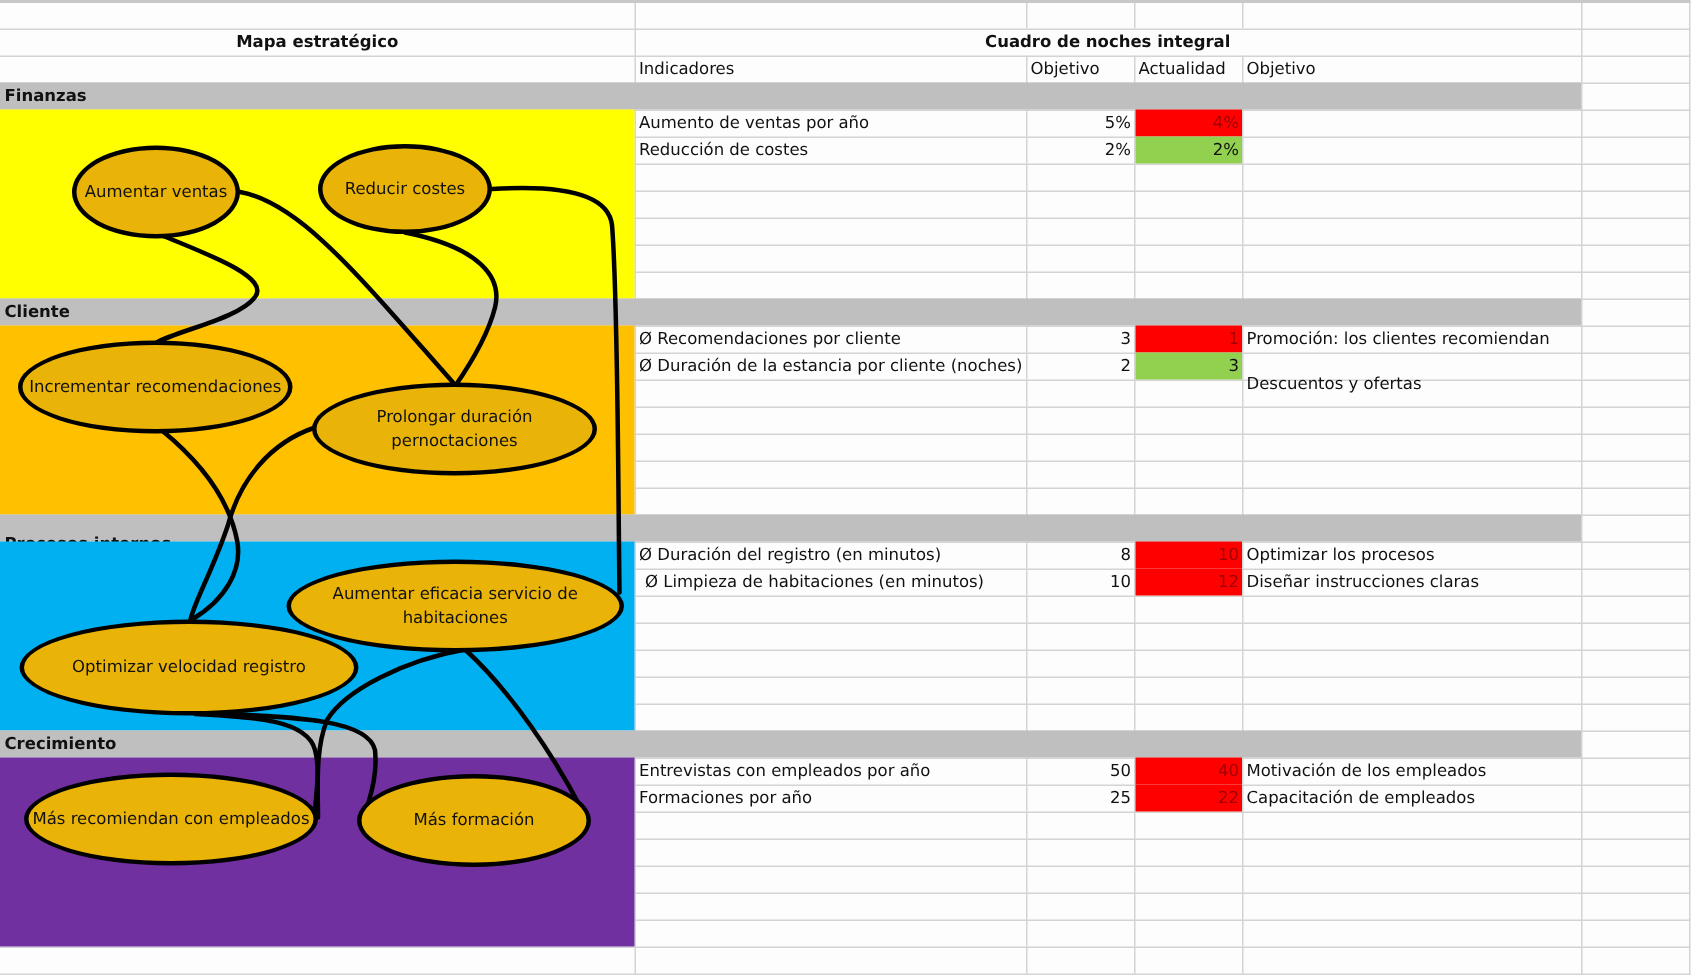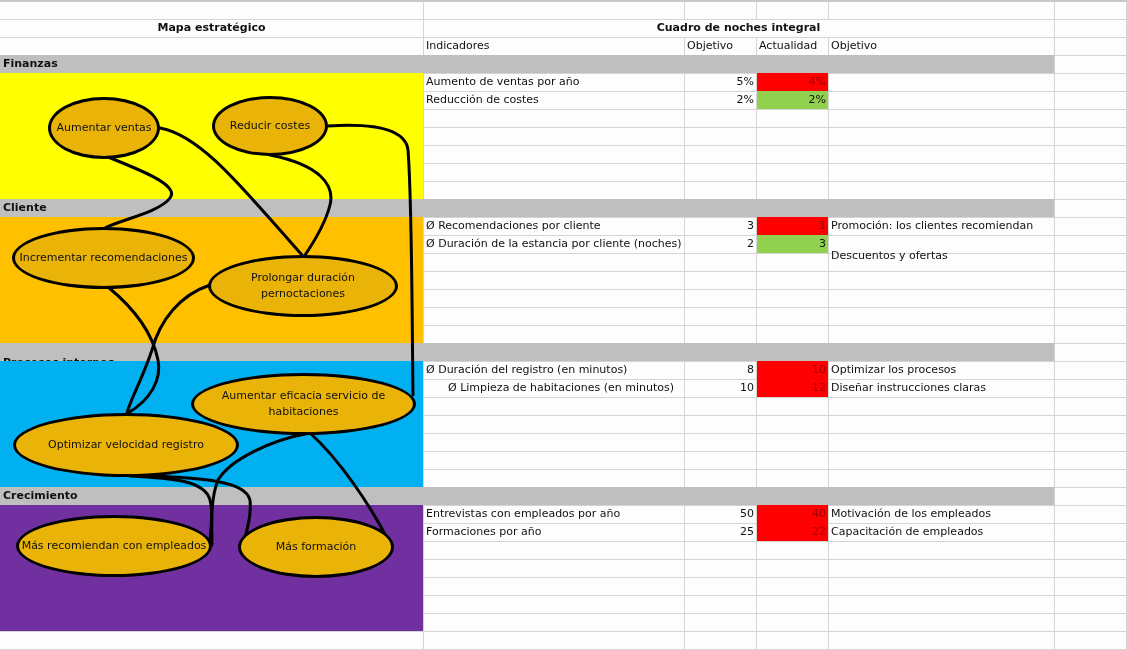--- a/index.html
+++ b/index.html
@@ -122,21 +122,21 @@
   <div class="cell" style="left:831px;top:247px;width:222px">Descuentos y ofertas</div>
 </div>
 
 <div>
   <div class="cell" style="left:426px;top:361px;width:256px">Ø Duración del registro (en minutos)</div>
   <div class="cell num" style="left:685px;top:361px;width:71px">8</div>
   <div class="cell num red" style="left:757px;top:361px;width:71px">10</div>
   <div class="cell" style="left:831px;top:361px;width:222px">Optimizar los procesos</div>
 </div>
 <div>
-  <div class="cell" style="left:448px;top:379px;width:256px">Ø Limpieza de habitaciones (en minutos)</div>
+  <div class="cell" style="left:430px;top:379px;width:256px">Ø Limpieza de habitaciones (en minutos)</div>
   <div class="cell num" style="left:685px;top:379px;width:71px">10</div>
   <div class="cell num red" style="left:757px;top:379px;width:71px">12</div>
   <div class="cell" style="left:831px;top:379px;width:222px">Diseñar instrucciones claras</div>
 </div>
 
 <div>
   <div class="cell" style="left:426px;top:505px;width:256px">Entrevistas con empleados por año</div>
   <div class="cell num" style="left:685px;top:505px;width:71px">50</div>
   <div class="cell num red" style="left:757px;top:505px;width:71px">40</div>
   <div class="cell" style="left:831px;top:505px;width:222px">Motivación de los empleados</div>

